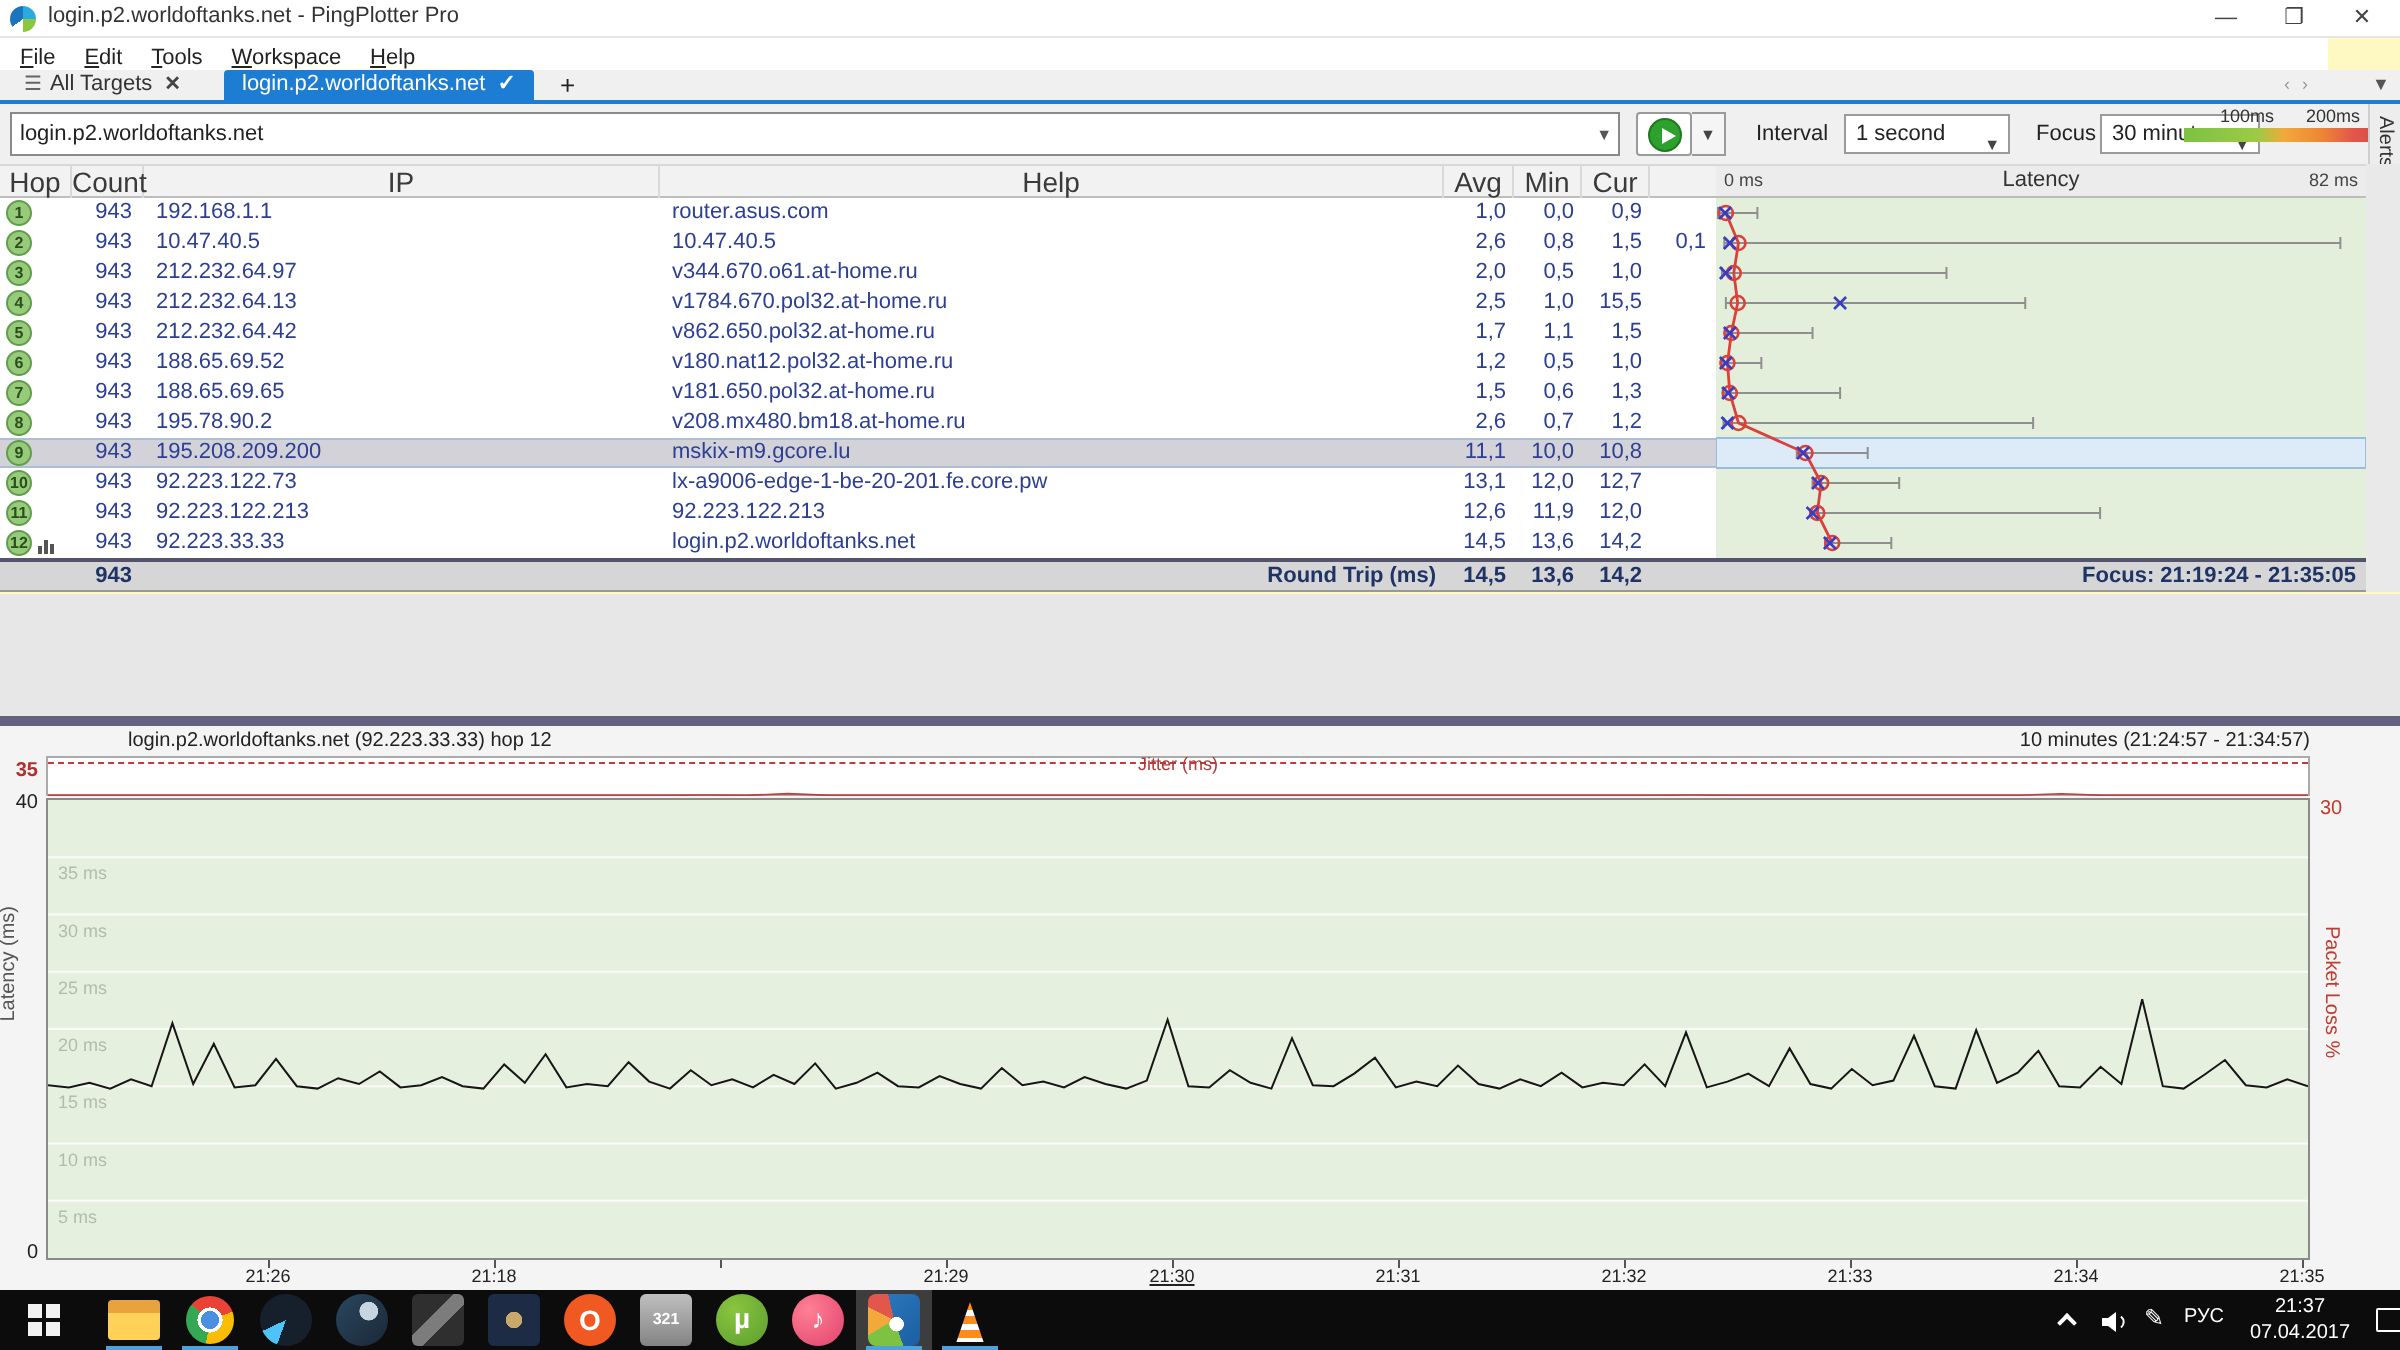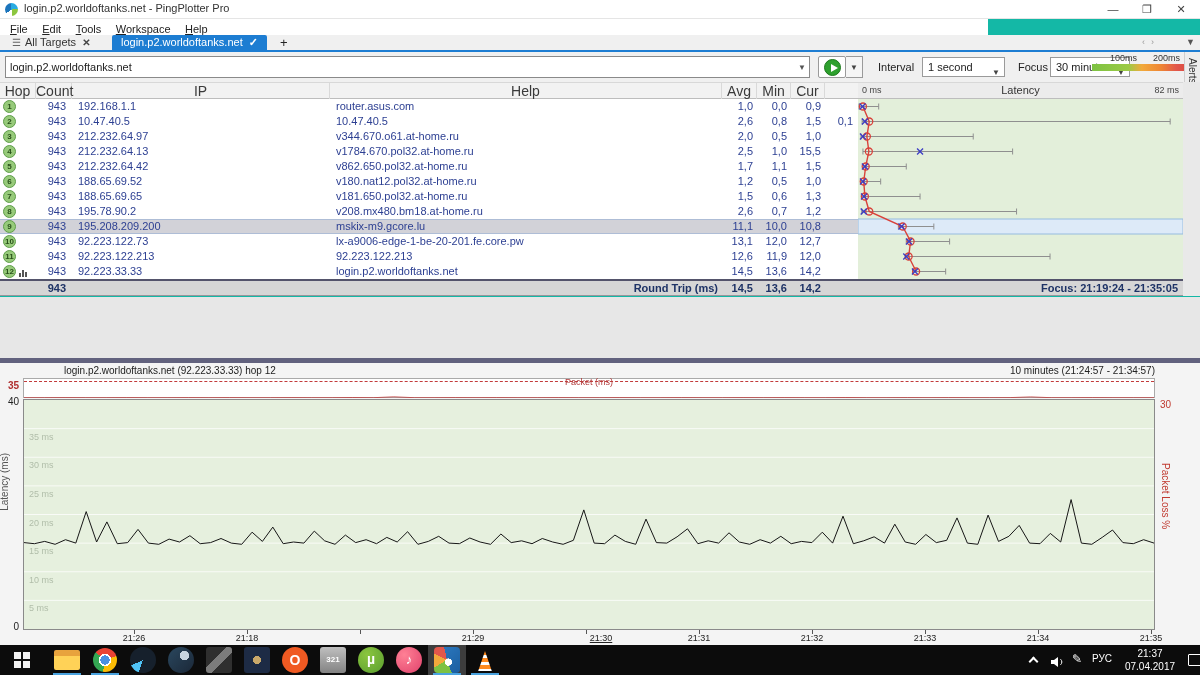--- a/index.html
+++ b/index.html
@@ -1,29 +1,29 @@
 <!DOCTYPE html>
 <html><head>
 <meta charset="utf-8">
 <style>
   html,body{margin:0;padding:0;background:#222;}
   *{box-sizing:border-box;font-family:"Liberation Sans",sans-serif;}
-  #screen{position:relative;width:1200px;height:675px;background:#14b8a6;overflow:hidden;}
+  #screen{position:relative;width:1200px;height:675px;background:#fef9c3;overflow:hidden;}
   .abs{position:absolute;}
 
   
   #titlebar{left:0;top:0;width:1200px;height:19px;background:#fff;border-bottom:1px solid #e5e5e5;}
   #app-logo{left:5px;top:3px;width:13px;height:13px;border-radius:50%;
     background:conic-gradient(#29abe2 0 25%,#8cc63f 25% 50%,#ffffff 50% 65%,#1c75bc 65% 100%);}
   #title-text{left:24px;top:2px;font-size:11px;color:#333;}
   .winbtn{top:0;width:34px;height:19px;text-align:center;line-height:19px;font-size:11px;color:#444;}
   #btn-min{left:1096px;} #btn-restore{left:1130px;} #btn-close{left:1164px;}
 
   
-  #menubar{left:0;top:19px;width:988px;height:16px;background:#fff;}
+  #menubar{left:0;top:19px;width:1164px;height:16px;background:#fff;}
   .menu-item{display:inline-block;margin-left:10px;font-size:11px;color:#222;}
   .menu-item::first-letter{text-decoration:underline;}
 
   
   #tabbar{left:0;top:35px;width:1200px;height:17px;background:#f0f0f0;border-bottom:2px solid #1d7dd2;}
   #tab-all{left:4px;top:0;height:15px;padding:0 8px;font-size:11px;color:#333;line-height:15px;}
   #tab-all .burger{color:#666;margin-right:4px;font-size:10px;}
   #tab-all .closex{margin-left:6px;font-weight:bold;color:#444;font-size:10px;}
   #tab-target{left:112px;top:0;height:15px;background:#1d7dd2;color:#fff;padding:0 9px;font-size:11px;line-height:15px;border-radius:2px 2px 0 0;}
   #tab-target .check{margin-left:6px;font-weight:bold;}
@@ -441,21 +441,21 @@
   </div>
   <div class="abs" id="gap"></div>
 
   <div class="abs" id="divider"></div>
   <div class="abs" id="lower">
     <div id="lg-title">login.p2.worldoftanks.net (92.223.33.33) hop 12</div>
     <div id="lg-range">10 minutes (21:24:57 - 21:34:57)</div>
     <div id="jitter-max">35</div>
     <div id="jitter-strip">
       <div id="jitter-dash"></div>
-      <div id="jitter-label">Packet (ms)</div>
+      <div id="jitter-label">Jitter (ms)</div>
       <svg id="jitter-svg" width="1130" height="18" style="position:absolute;left:0;top:1px;">
           <polyline points="0.0,17.7 20.5,17.7 41.1,17.6 61.6,17.7 82.2,17.7 102.7,17.6 123.3,17.7 143.8,17.7 164.4,17.6 184.9,17.7 205.5,17.6 226.0,17.7 246.5,17.7 267.1,17.6 287.6,17.7 308.2,17.7 328.7,17.5 349.3,17.7 369.8,16.8 390.4,17.7 410.9,17.7 431.5,17.6 452.0,17.7 472.5,17.6 493.1,17.7 513.6,17.7 534.2,17.6 554.7,17.7 575.3,17.7 595.8,17.6 616.4,17.7 636.9,17.7 657.5,17.6 678.0,17.7 698.5,17.7 719.1,17.6 739.6,17.7 760.2,17.6 780.7,17.7 801.3,17.7 821.8,17.5 842.4,17.7 862.9,17.7 883.5,17.6 904.0,17.7 924.5,17.6 945.1,17.7 965.6,17.7 986.2,17.6 1006.7,16.9 1027.3,17.7 1047.8,17.7 1068.4,17.6 1088.9,17.7 1109.5,17.7 1130.0,17.7" fill="none" stroke="#c23b3b" stroke-width="0.8"></polyline>
         </svg>
     </div>
     <div id="y-max">40</div>
     <div id="y-min">0</div>
     <div id="left-axis-label">Latency (ms)</div>
     <div id="pl-max">30</div>
     <div id="right-axis-label">Packet Loss %</div>
     <div id="plot">
@@ -480,21 +480,21 @@
     <div id="time-axis">
         <div class="tick-mark" style="left: 111px;"></div>
         <div class="tick-label" style="left: 111px;">21:26</div>
         <div class="tick-mark" style="left: 224px;"></div>
         <div class="tick-label" style="left: 224px;">21:18</div>
         <div class="tick-mark" style="left: 337px;"></div>
         <div class="tick-label" style="left: 337px; margin-top: 12px;">21:28</div>
         <div class="tick-mark" style="left: 450px;"></div>
         <div class="tick-label" style="left: 450px;">21:29</div>
         <div class="tick-mark" style="left: 563px;"></div>
-        <div class="tick-label" style="left: 578px; text-decoration: underline;">21:30</div>
+        <div class="tick-label" style="left: 563px; text-decoration: underline;">21:30</div>
         <div class="tick-mark" style="left: 676px;"></div>
         <div class="tick-label" style="left: 676px;">21:31</div>
         <div class="tick-mark" style="left: 789px;"></div>
         <div class="tick-label" style="left: 789px;">21:32</div>
         <div class="tick-mark" style="left: 902px;"></div>
         <div class="tick-label" style="left: 902px;">21:33</div>
         <div class="tick-mark" style="left: 1015px;"></div>
         <div class="tick-label" style="left: 1015px;">21:34</div>
         <div class="tick-mark" style="left: 1128px;"></div>
         <div class="tick-label" style="left: 1128px;">21:35</div>

